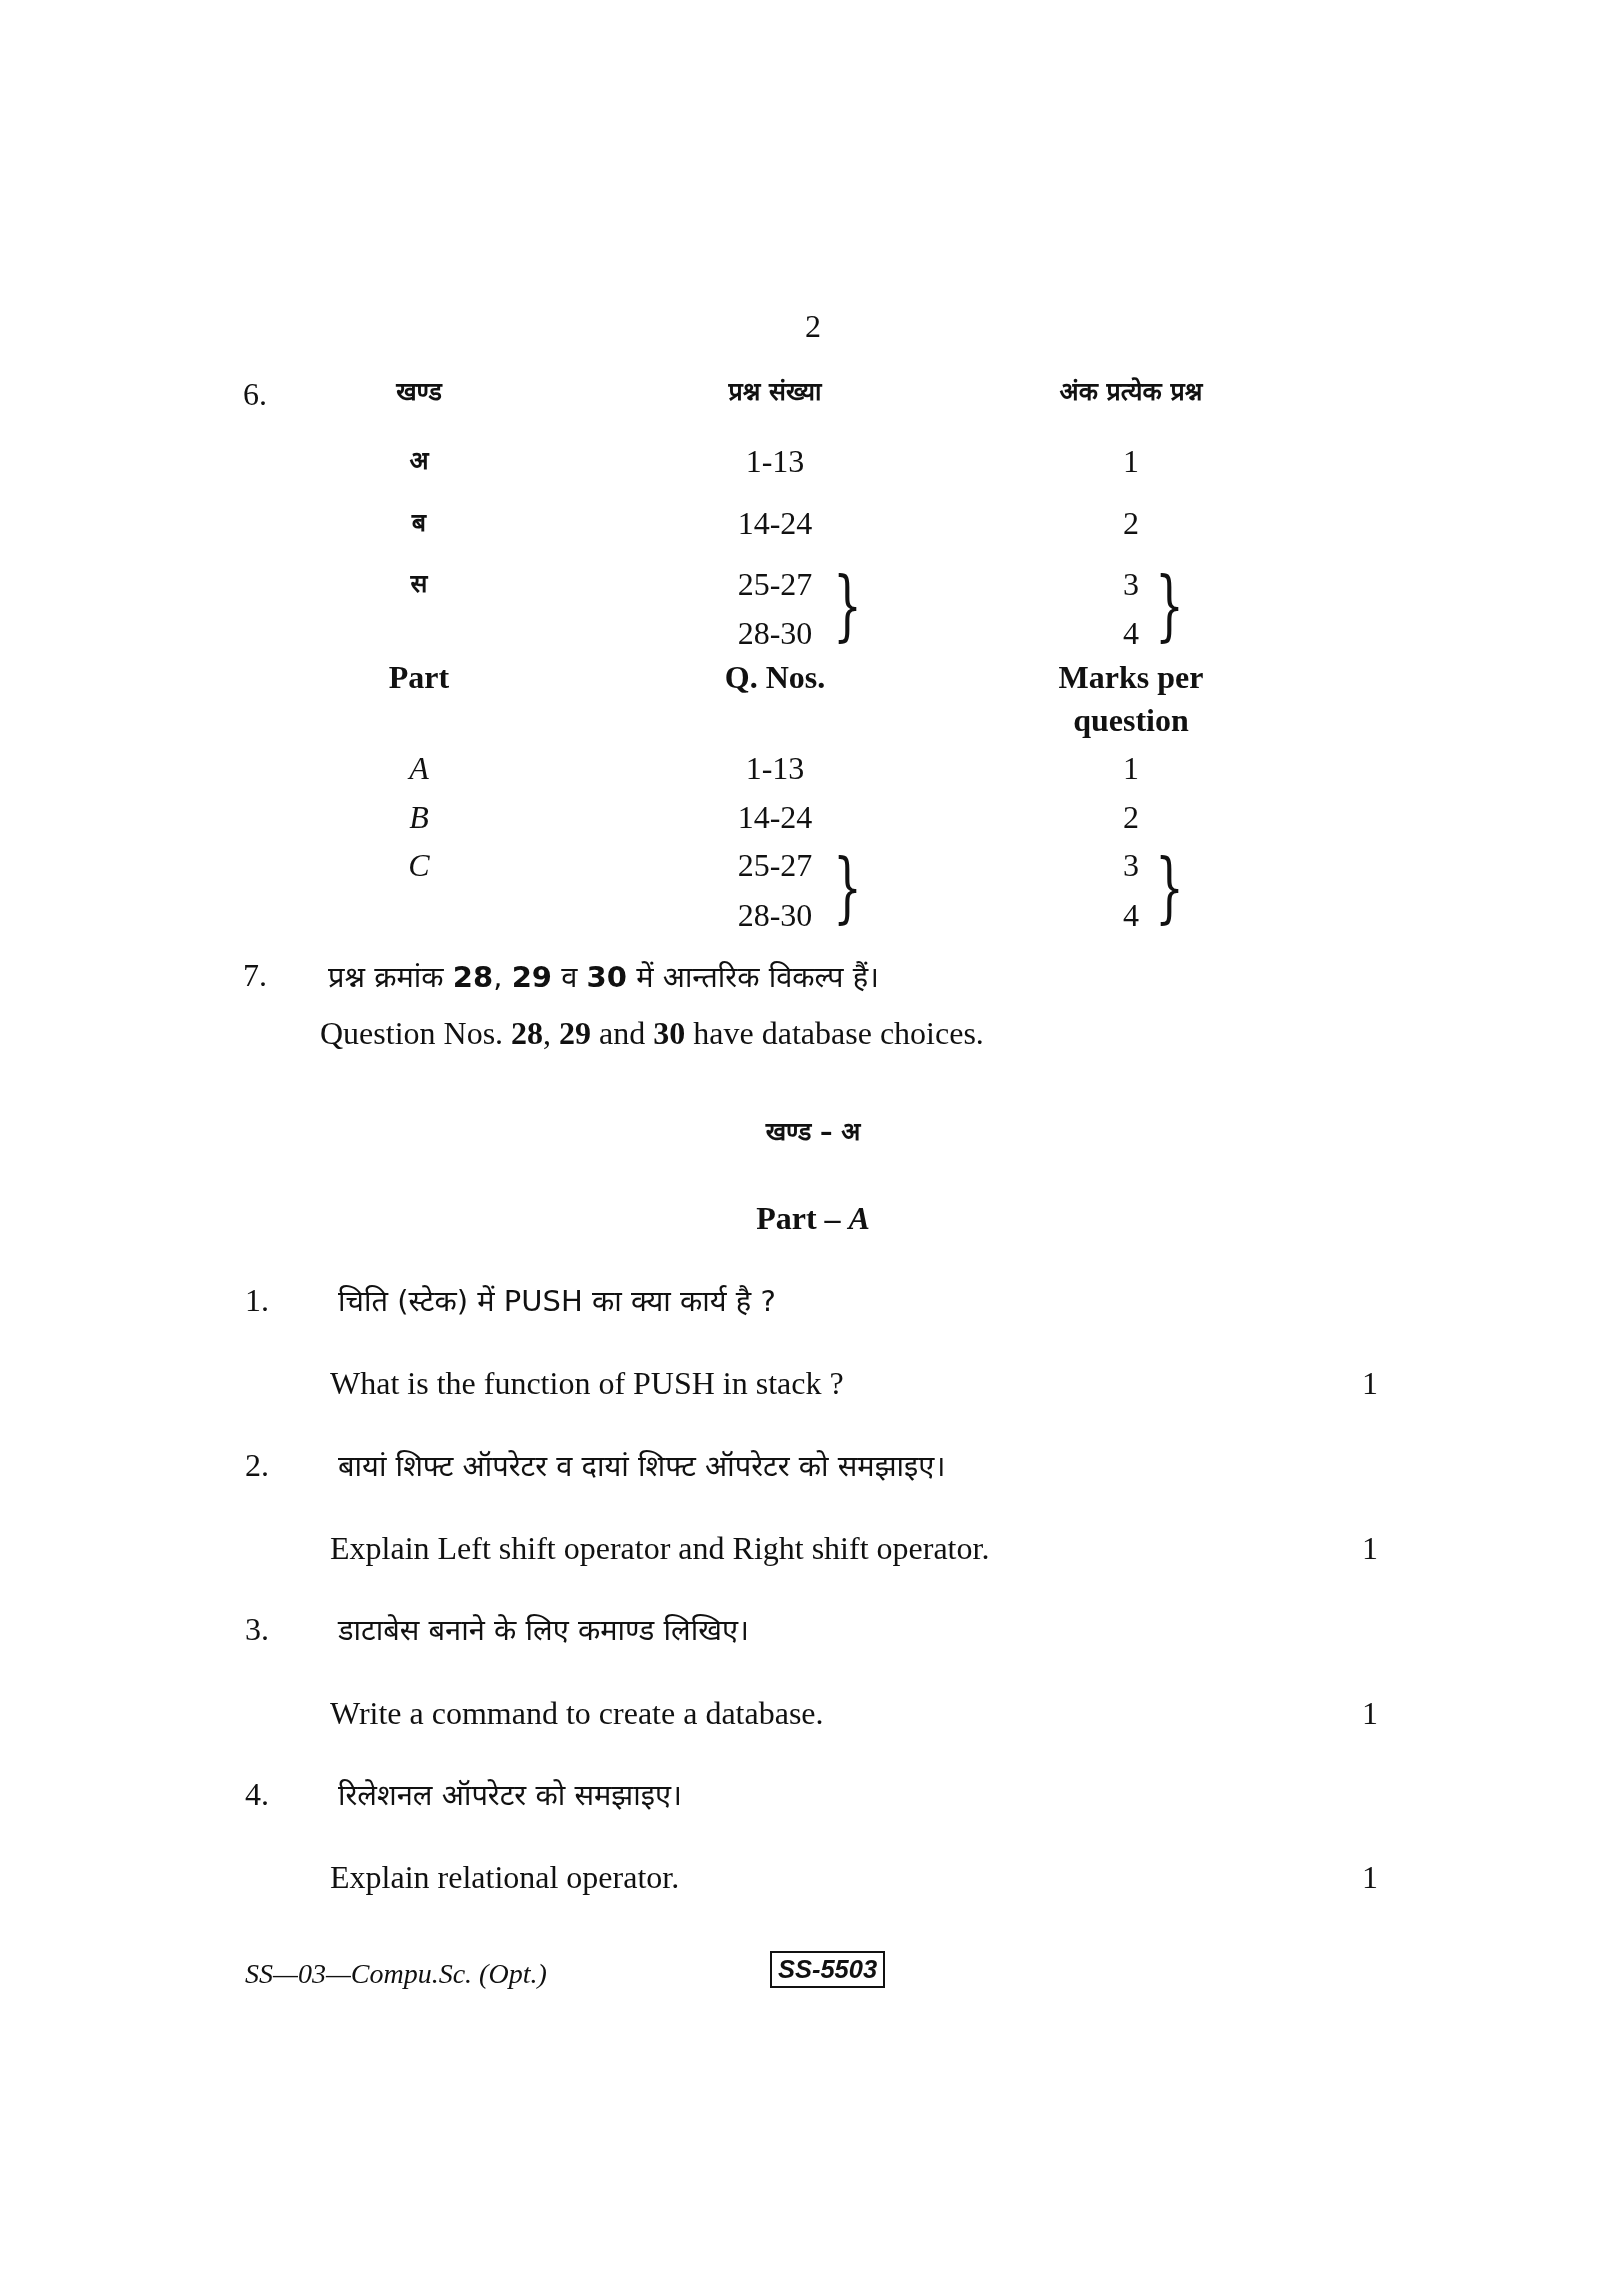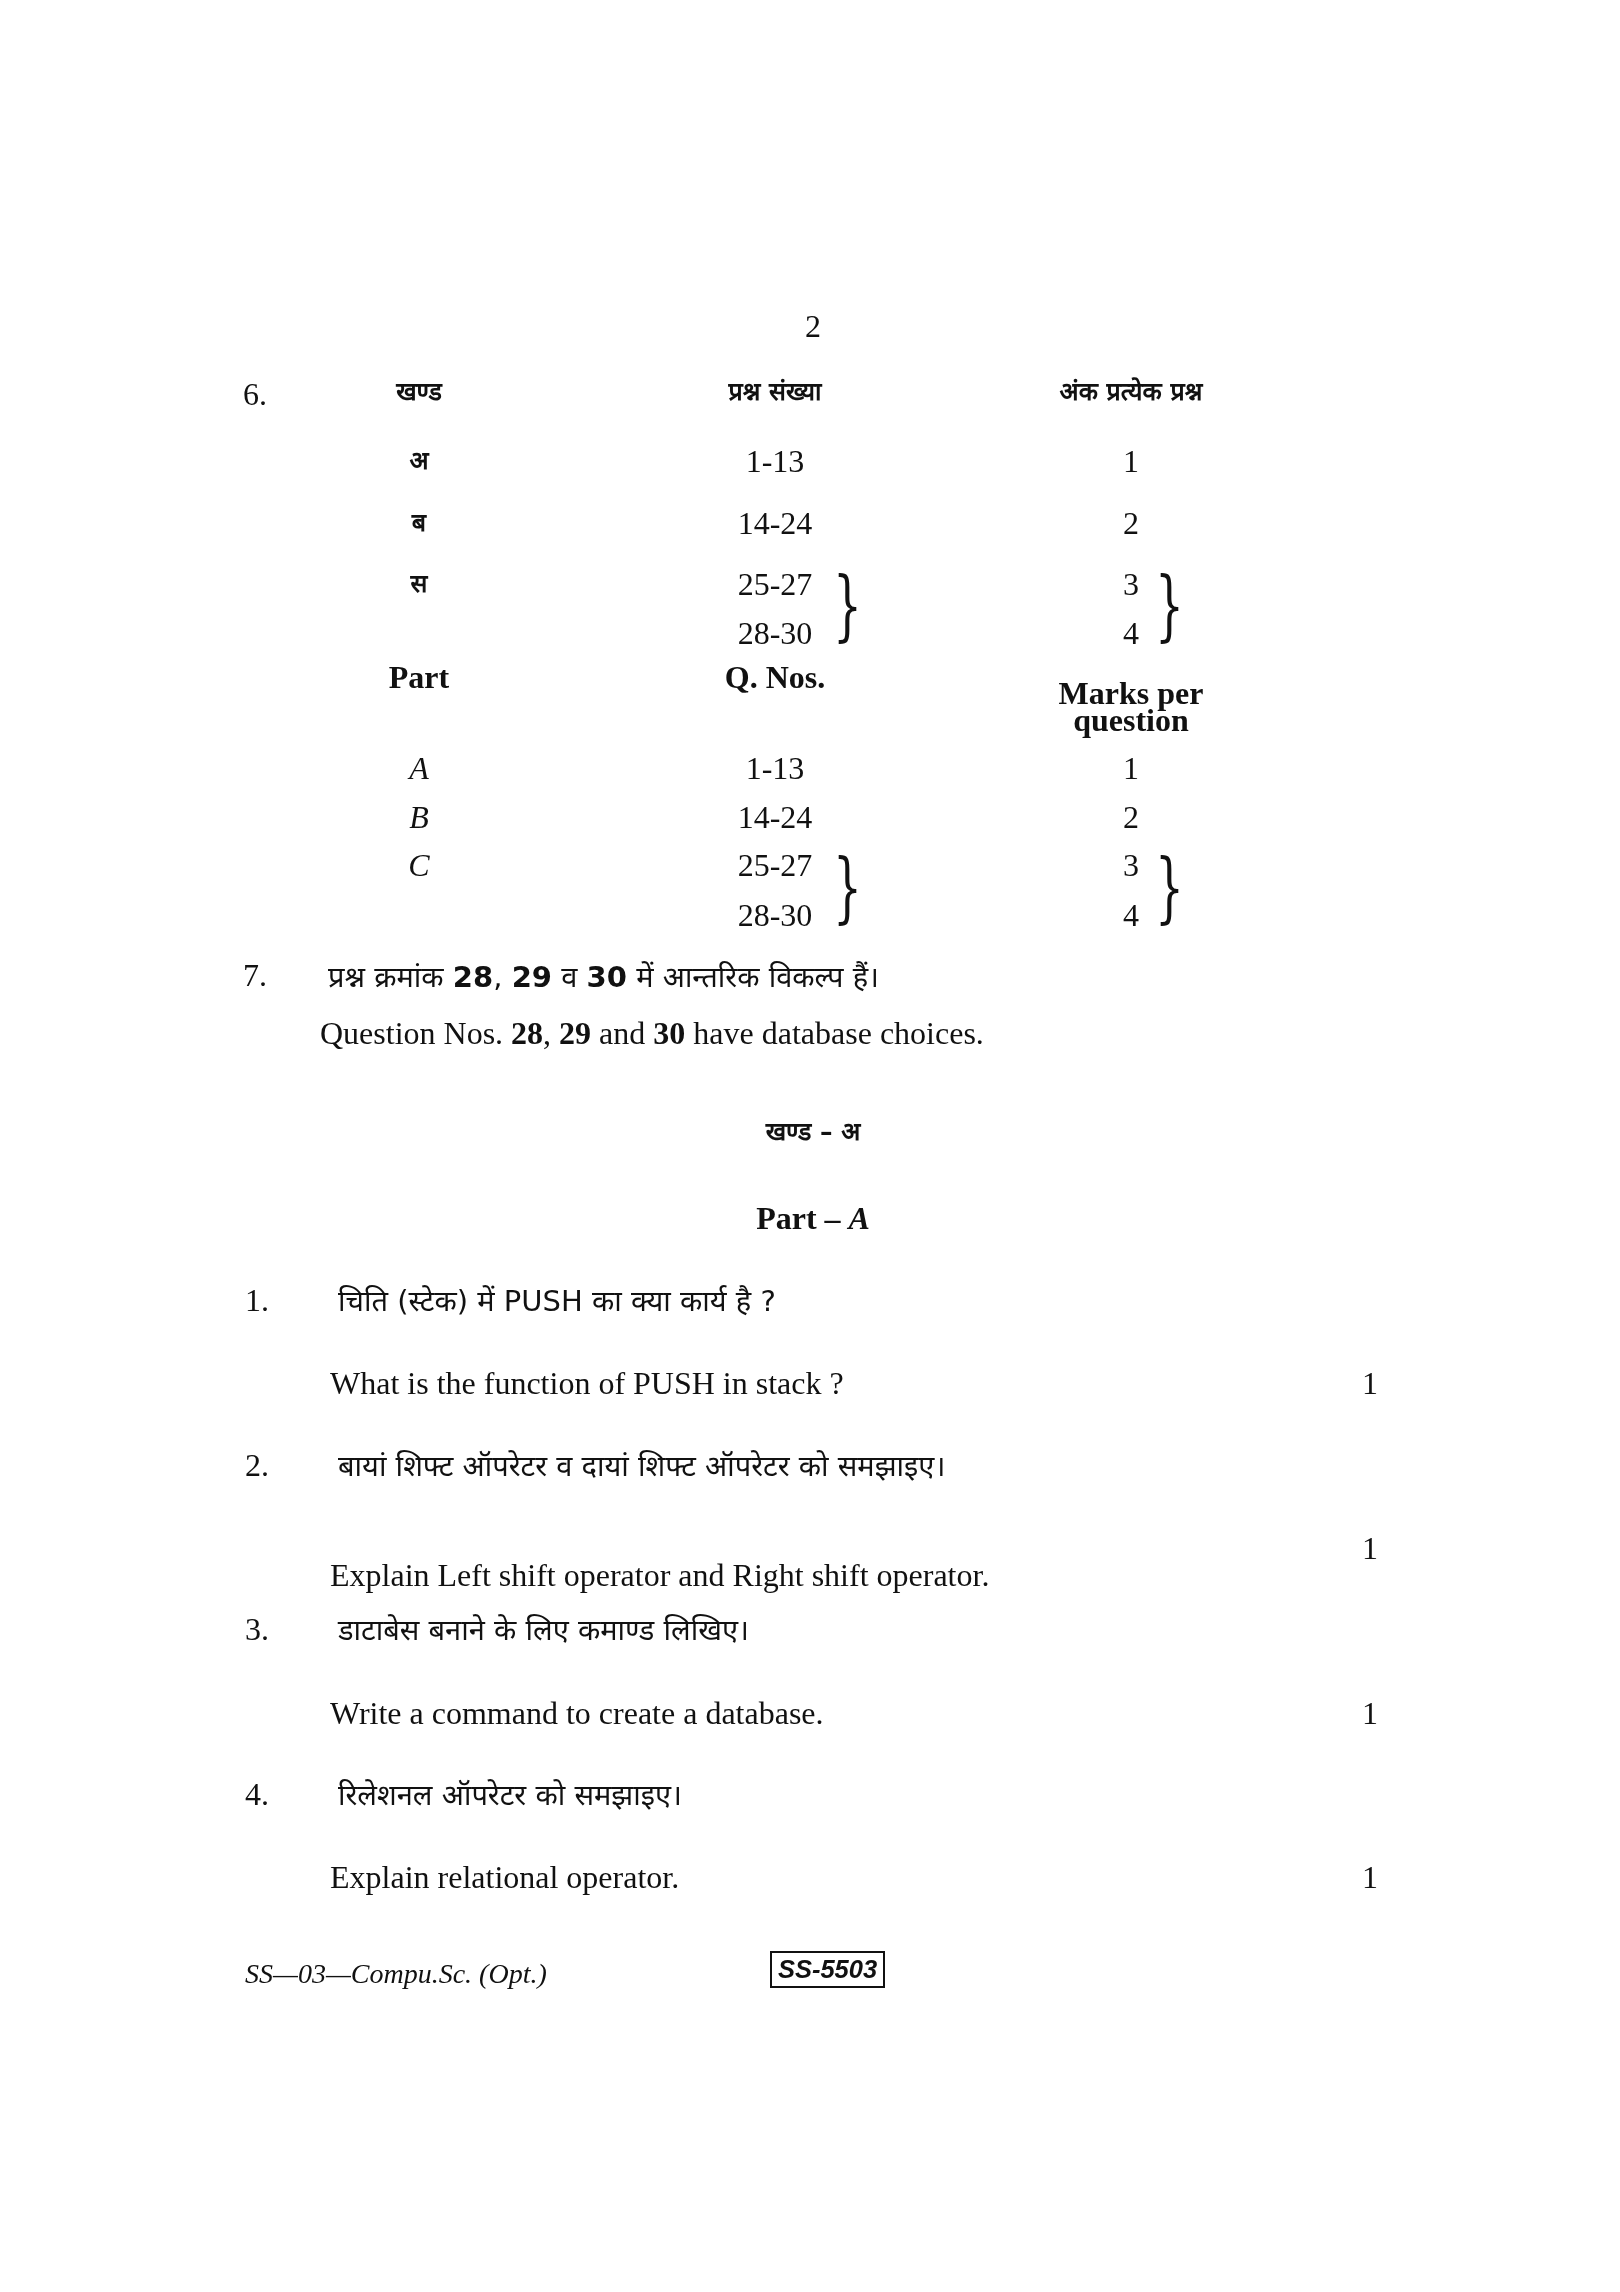--- a/index.html
+++ b/index.html
@@ -38,21 +38,21 @@
   <div class="abs hindi-b c" style="left:419px; top:565px;">स</div>
   <div class="abs serif c" style="left:775px; top:566px;">25-27</div>
   <div class="abs serif c" style="left:775px; top:615px;">28-30</div>
   <div class="brace" style="left:833px; top:567px;">}</div>
   <div class="abs serif c" style="left:1131px; top:566px;">3</div>
   <div class="abs serif c" style="left:1131px; top:615px;">4</div>
   <div class="brace" style="left:1155px; top:567px;">}</div>
 
   <div class="abs serif bold c" style="left:419px; top:659px;">Part</div>
   <div class="abs serif bold c" style="left:775px; top:659px;">Q. Nos.</div>
-  <div class="abs serif bold c" style="left:1131px; top:659px;margin-top:16px;">Marks per</div>
+  <div class="abs serif bold c" style="left:1131px; top:659px;">Marks per</div>
   <div class="abs serif bold c" style="left:1131px; top:702px;">question</div>
 
   <div class="abs serif ital c" style="left:419px; top:750px;">A</div>
   <div class="abs serif c" style="left:775px; top:750px;">1-13</div>
   <div class="abs serif c" style="left:1131px; top:750px;">1</div>
 
   <div class="abs serif ital c" style="left:419px; top:799px;">B</div>
   <div class="abs serif c" style="left:775px; top:799px;">14-24</div>
   <div class="abs serif c" style="left:1131px; top:799px;">2</div>
 
@@ -83,21 +83,21 @@
 <div>
   <div class="abs serif" style="left:245px; top:1282px;">1.</div>
   <div class="abs hindi" style="left:330px; top:1280px;">चिति (स्टेक) में PUSH का क्या कार्य है ?</div>
   <div class="abs serif" style="left:330px; top:1365px;">What is the function of PUSH in stack ?</div>
   <div class="abs serif" style="left:1362px; top:1365px;">1</div>
 </div>
 
 <div>
   <div class="abs serif" style="left:245px; top:1447px;">2.</div>
   <div class="abs hindi" style="left:330px; top:1445px;">बायां शिफ्ट ऑपरेटर व दायां शिफ्ट ऑपरेटर को समझाइए।</div>
-  <div class="abs serif" style="left:330px; top:1530px;margin-top:27px;">Explain Left shift operator and Right shift operator.</div>
+  <div class="abs serif" style="left:330px; top:1530px;">Explain Left shift operator and Right shift operator.</div>
   <div class="abs serif" style="left:1362px; top:1530px;">1</div>
 </div>
 
 <div>
   <div class="abs serif" style="left:245px; top:1611px;">3.</div>
   <div class="abs hindi" style="left:330px; top:1609px;">डाटाबेस बनाने के लिए कमाण्ड लिखिए।</div>
   <div class="abs serif" style="left:330px; top:1695px;">Write a command to create a database.</div>
   <div class="abs serif" style="left:1362px; top:1695px;">1</div>
 </div>
 

